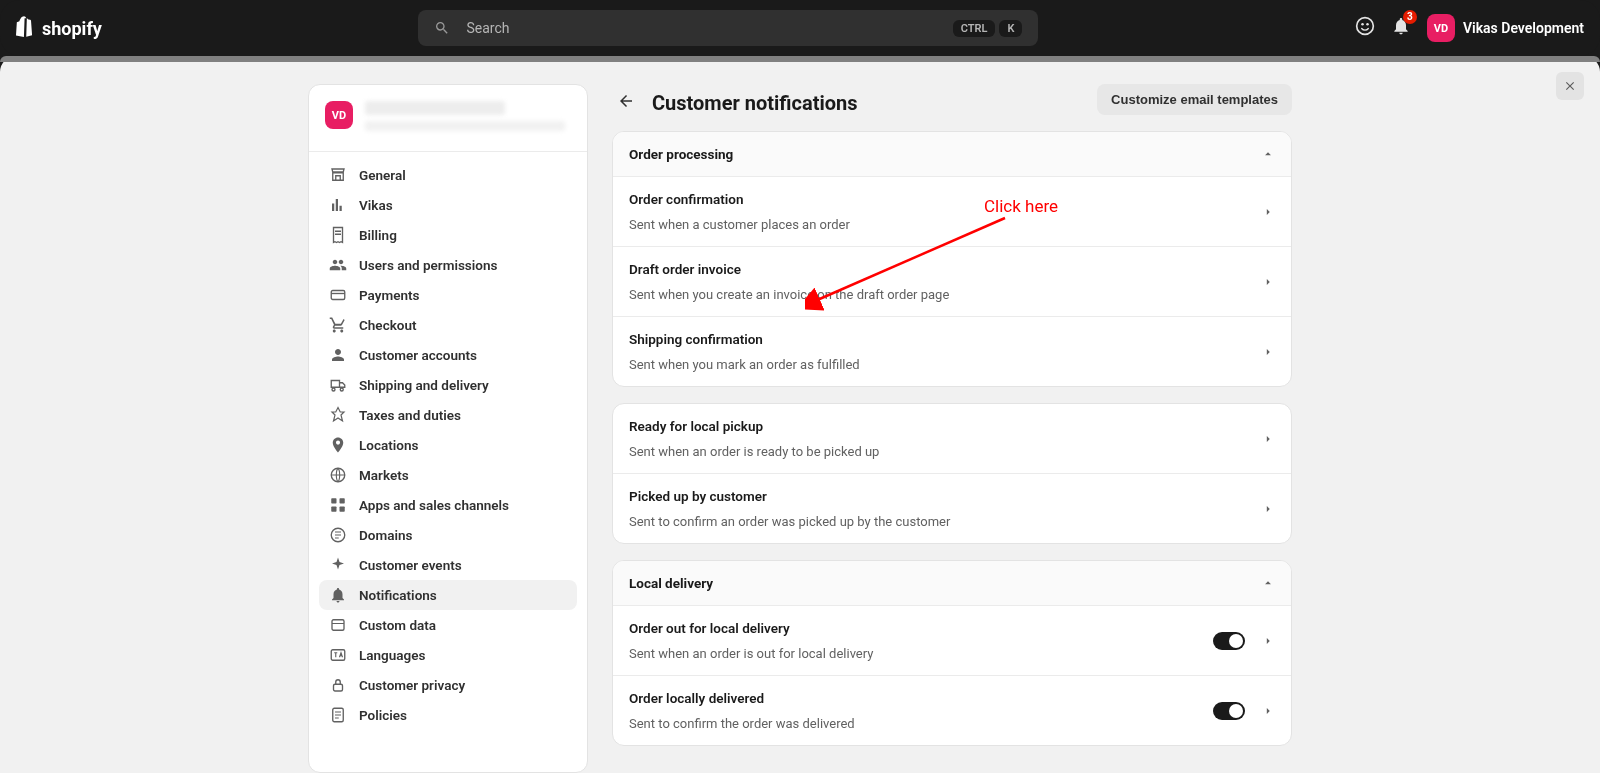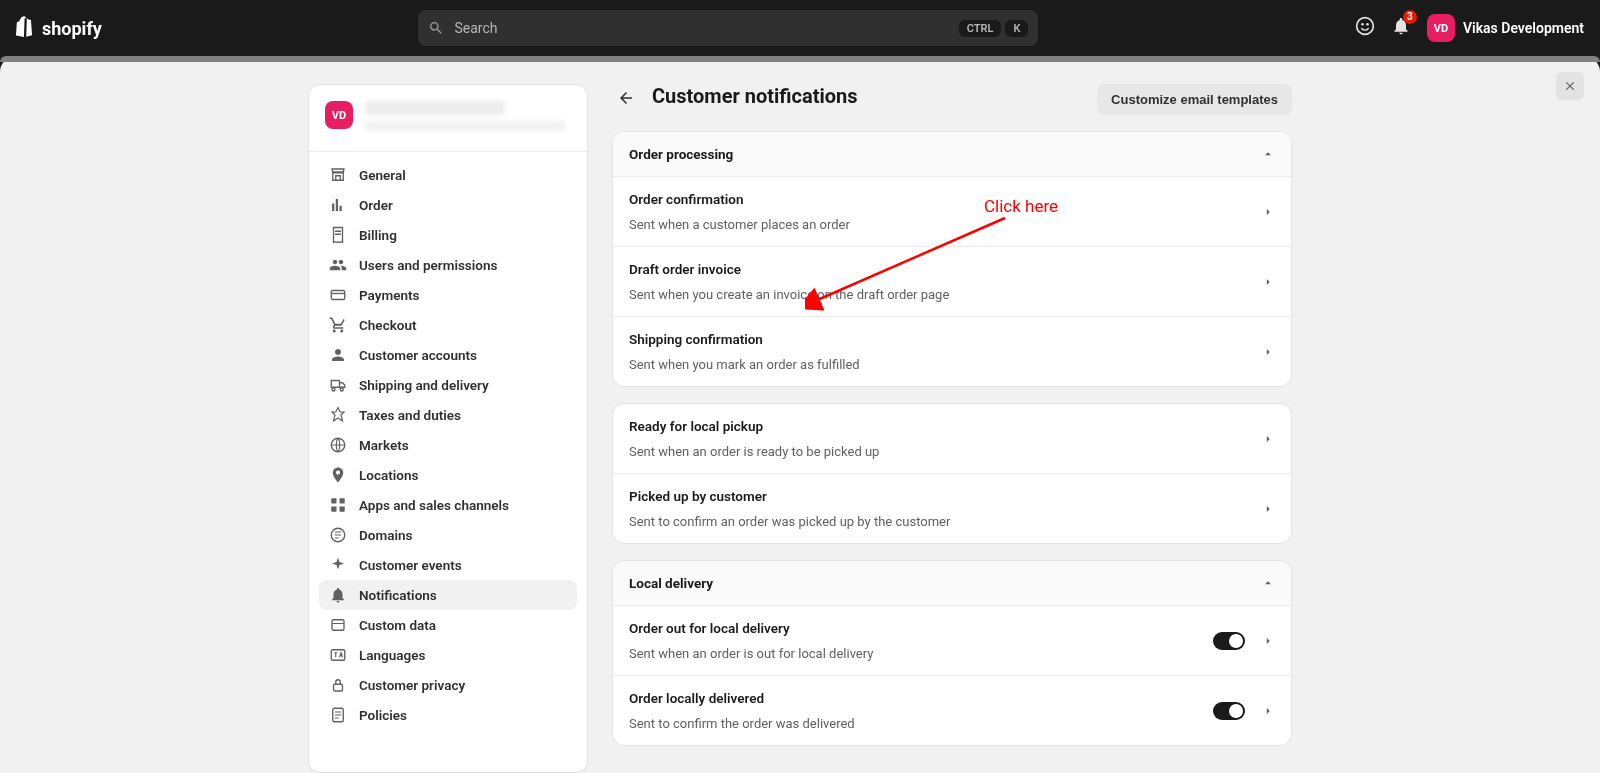--- a/index.html
+++ b/index.html
@@ -1,20 +1,20 @@
 <!DOCTYPE html>
 <html><head>
 <meta charset="utf-8">
 <style>
   * { box-sizing: border-box; margin: 0; padding: 0; }
   body { font-family: -apple-system, BlinkMacSystemFont, "Segoe UI", Roboto, sans-serif; background: #1a1a1a; width:1600px; height:773px; overflow:hidden; }
   .topbar { height:56px; background:#1a1a1a; display:flex; align-items:center; padding:0 16px; color:#fff;border-radius:20px; }
   .logo { display:flex; align-items:center; gap:6px; font-weight:700; font-size:18px; }
   .logo-icon { width:20px; height:24px; }
-  .searchbox { margin-left:auto; margin-right:auto; width:620px; height:36px; background:#303030; border-radius:8px; display:flex; align-items:center; padding:0 10px; color:#999; gap:10px; position:relative; }
+  .searchbox { margin-left:auto; margin-right:auto; width:620px; height:36px; background:#303030; border-radius:8px; display:flex; align-items:center; padding:0 16px; color:#999; gap:16px; position:relative; }
   .search-icon { width:16px; height:16px; fill:#999; }
   .search-placeholder { flex:1; color:#b5b5b5; font-size:14px; }
   .kbd-group { display:flex; gap:4px; }
   .kbd { background:#1a1a1a; color:#b5b5b5; border-radius:6px; padding:2px 8px; font-size:11px; font-weight:600; }
   .top-right { display:flex; align-items:center; gap:16px; }
   .top-icon { width:20px; height:20px; fill:#e3e3e3; position:relative; }
   .notif-badge { position:absolute; top:-6px; right:-6px; background:#e51c00; color:#fff; border-radius:8px; font-size:10px; padding:0 4px; line-height:14px; min-width:14px; text-align:center; font-weight:700; }
   .avatar { width:28px; height:28px; background:#e81e63; border-radius:8px; color:#fff; display:flex; align-items:center; justify-content:center; font-size:11px; font-weight:700; }
   .topbar-user { font-size:14px; font-weight:600; }
   
@@ -29,21 +29,21 @@
   .side-avatar { width:28px; height:28px; background:#e81e63; border-radius:8px; color:#fff; display:flex; align-items:center; justify-content:center; font-size:11px; font-weight:700; flex-shrink:0; }
   .side-header-text { flex:1; }
   .blur-line1 { height:14px; background:#ededed; border-radius:3px; width:140px; margin-bottom:6px; filter:blur(2px); }
   .blur-line2 { height:10px; background:#f1f1f1; border-radius:3px; width:200px; filter:blur(2px); }
   .side-list { padding:8px 10px; }
   .side-item { display:flex; align-items:center; gap:12px; padding:6px 10px; border-radius:8px; color:#303030; font-size:13.5px; font-weight:600; cursor:pointer; }
   .side-item.active { background:#f1f1f1; }
   .side-item .icn { width:18px; height:18px; fill:#616161; flex-shrink:0; }
   
   .main { width:680px; }
-  .main-header { display:flex; align-items:flex-start; gap:12px; margin-bottom:16px; }
+  .main-header { display:flex; align-items:flex-end; gap:12px; margin-bottom:16px; }
   .back-btn { width:28px; height:28px; display:flex; align-items:center; justify-content:center; cursor:pointer; }
   .page-title { font-size:20px; font-weight:700; color:#1a1a1a; flex:1; }
   .customize-btn { background:#e7e7e7; border:none; border-radius:8px; padding:8px 14px; font-size:13px; font-weight:600; color:#303030; cursor:pointer; }
   
   .card { background:#fff; border:1px solid #e3e3e3; border-radius:12px; overflow:hidden; margin-bottom:16px; }
   .sec-head { display:flex; align-items:center; justify-content:space-between; padding:14px 16px; background:#fafafa; border-bottom:1px solid #ebebeb; font-size:13.5px; font-weight:700; color:#1a1a1a; }
   .chev { width:14px; height:14px; fill:#616161; }
   .row { display:flex; align-items:center; padding:14px 16px; border-bottom:1px solid #ebebeb; gap:12px; cursor:pointer; }
   .row:last-child { border-bottom:none; }
   .row-body { flex:1; }
@@ -119,21 +119,21 @@
           <div class="side-item">
             <svg class="icn" viewBox="0 0 24 24">
               <path d="M4 4h16l-1 4H5zM5 9h14v10H5z M9 13h6v6H9z" fill="none" stroke="#616161" stroke-width="1.8"></path>
             </svg>
             <span>General</span>
           </div>
           <div class="side-item">
             <svg class="icn" viewBox="0 0 24 24">
               <path d="M4 20h3V10H4zm5 0h3V4H9zm5 0h3v-7h-3z"></path>
             </svg>
-            <span>Order</span>
+            <span>Vikas</span>
           </div>
           <div class="side-item">
             <svg class="icn" viewBox="0 0 24 24">
               <path d="M6 2h12v20l-2-1-2 1-2-1-2 1-2-1-2 1zM8 7h8M8 11h8" fill="none" stroke="#616161" stroke-width="1.8"></path>
             </svg>
             <span>Billing</span>
           </div>
           <div class="side-item">
             <svg class="icn" viewBox="0 0 24 24">
               <path d="M16 11c1.66 0 3-1.34 3-3S17.66 5 16 5s-3 1.34-3 3 1.34 3 3 3zM8 11c1.66 0 3-1.34 3-3S9.66 5 8 5 5 6.34 5 8s1.34 3 3 3zm0 2c-2.33 0-7 1.17-7 3.5V19h14v-2.5C15 14.17 10.33 13 8 13zm8 0c-.29 0-.62.02-.97.05 1.16.84 1.97 1.97 1.97 3.45V19h6v-2.5c0-2.33-4.67-3.5-7-3.5z"></path>
@@ -166,30 +166,30 @@
             <span>Shipping and delivery</span>
           </div>
           <div class="side-item">
             <svg class="icn" viewBox="0 0 24 24">
               <path d="M12 2l3 6h5l-4 4 2 8-6-4-6 4 2-8-4-4h5z" fill="none" stroke="#616161" stroke-width="1.6"></path>
             </svg>
             <span>Taxes and duties</span>
           </div>
           <div class="side-item">
             <svg class="icn" viewBox="0 0 24 24">
+              <path d="M12 2C8.13 2 5 5.13 5 9c0 5.25 7 13 7 13s7-7.75 7-13c0-3.87-3.13-7-7-7zm0 9.5A2.5 2.5 0 1112 6a2.5 2.5 0 010 5.5z"></path>
+            </svg>
+            <span>Locations</span>
+          </div>
+          <div class="side-item">
+            <svg class="icn" viewBox="0 0 24 24">
               <circle cx="12" cy="12" r="9" fill="none" stroke="#616161" stroke-width="1.8"></circle>
               <path d="M3 12h18M12 3c3 3 3 15 0 18M12 3c-3 3-3 15 0 18" fill="none" stroke="#616161" stroke-width="1.5"></path>
             </svg>
             <span>Markets</span>
-          </div>
-          <div class="side-item">
-            <svg class="icn" viewBox="0 0 24 24">
-              <path d="M12 2C8.13 2 5 5.13 5 9c0 5.25 7 13 7 13s7-7.75 7-13c0-3.87-3.13-7-7-7zm0 9.5A2.5 2.5 0 1112 6a2.5 2.5 0 010 5.5z"></path>
-            </svg>
-            <span>Locations</span>
           </div>
           <div class="side-item">
             <svg class="icn" viewBox="0 0 24 24">
               <rect x="3" y="3" width="7" height="7" rx="1"></rect>
               <rect x="14" y="3" width="7" height="7" rx="1"></rect>
               <rect x="3" y="14" width="7" height="7" rx="1"></rect>
               <rect x="14" y="14" width="7" height="7" rx="1"></rect>
             </svg>
             <span>Apps and sales channels</span>
           </div>

